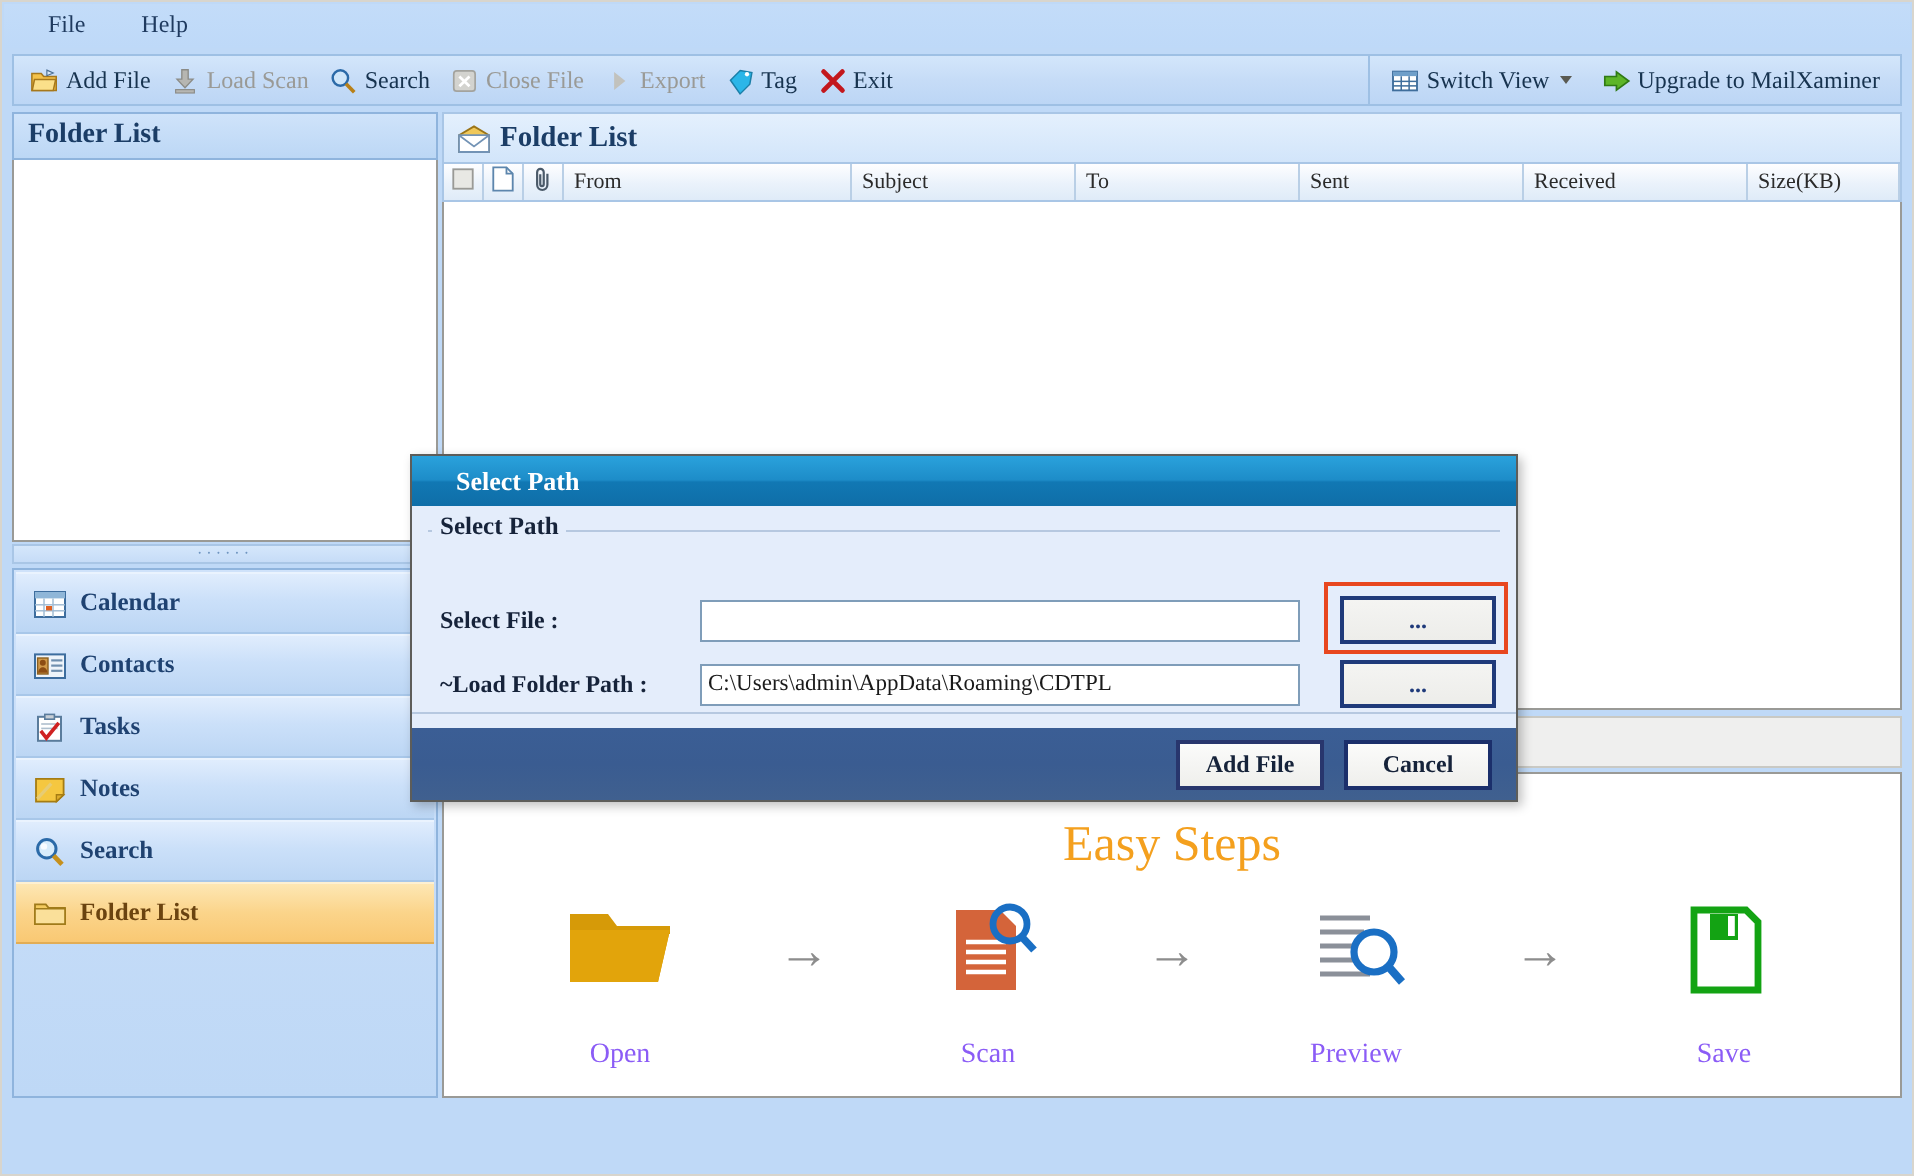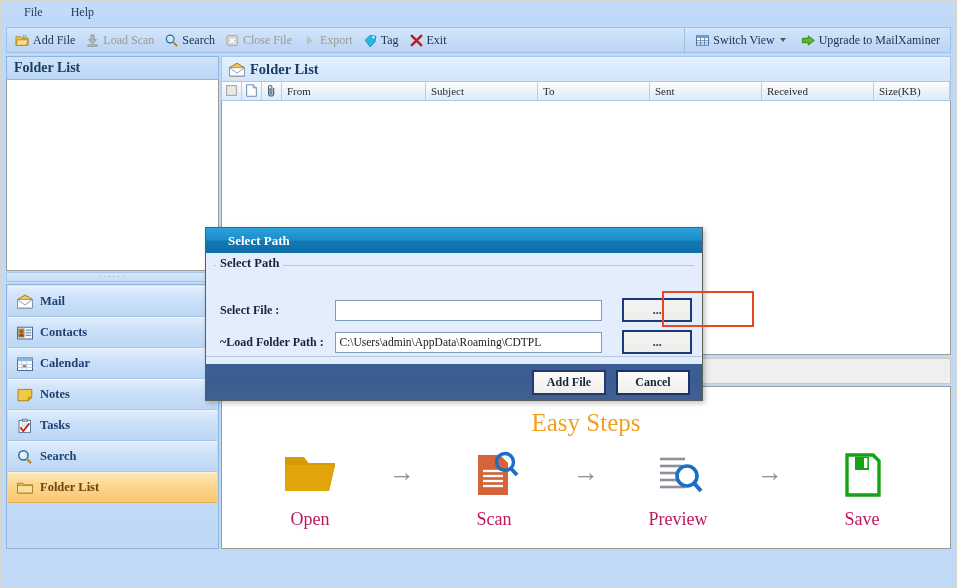--- a/index.html
+++ b/index.html
@@ -174,32 +174,32 @@
     text-align: center;
     font-size: 25px; color: #f4a01e; font-weight: normal;
     white-space: nowrap;
   }
   .steps {
     position: absolute; left: 0; right: 0; top: 62px;
     display: flex; align-items: center; justify-content: center;
     gap: 24px;
   }
   .step { width: 110px; text-align: center; }
-  .step .lbl { margin-top: 4px; font-size: 18px; color: #be185d; }
+  .step .lbl { margin-top: 14px; font-size: 14px; color: #8b5cf6; }
   .arrow { font-size: 26px; color: #8d8d8d; line-height: 1; padding-bottom: 34px;}
 
   
   .statusbar {
     position: absolute; left: 5px; right: 5px; bottom: 7px; height: 28px;
     background: #bfd9f7;
   }
 
   
   .dialog {
-    position: absolute; left: 204px; top: 226px; width: 498px; height: 174px;
+    position: absolute; left: 204px; top: 226px; width: 554px; height: 174px;
     border: 1px solid #5d5d5a;
     box-sizing: border-box;
     box-shadow: 2px 2px 5px rgba(0,0,0,0.25);
     background: #15803d;
   }
   .dlg-title {
     height: 25px;
     background: linear-gradient(to bottom, #2aa2dc 0%, #1d8cc8 48%, #1178b4 52%, #0f6ea8 100%);
     color: #ffffff; font-size: 13px; font-weight: bold;
     display: flex; align-items: center; padding-left: 22px;
@@ -397,29 +397,36 @@
 
   <div class="leftcol">
     <div class="fl-header">Folder List</div>
     <div class="fl-tree"></div>
     <div class="splitter">
       <span class="dots">······</span>
     </div>
 
     <div class="navlist">
 
+
       <div class="nav-item">
         <span class="ico">
           <svg width="18" height="16" viewBox="0 0 18 16">
-            <path d="M1.5 5.5L9 1l7.5 4.5V14h-15z" fill="#f0c85a" stroke="#9a7418" stroke-width="0.9"></path>
-            <path d="M1.5 5.5h15V14h-15z" fill="#ffffff" stroke="#7393b5" stroke-width="0.9"></path>
-            <path d="M1.5 5.5L9 11l7.5-5.5" fill="none" stroke="#7393b5" stroke-width="0.9"></path>
-          </svg>
-        </span>
-        <span>Mail</span>
+            <rect x="1.5" y="2" width="15" height="12.5" fill="#ffffff" stroke="#3d6d9e" stroke-width="1"></rect>
+            <rect x="1.5" y="2" width="15" height="3.2" fill="#8fb6d8"></rect>
+            <g stroke="#9db9d2" stroke-width="0.7">
+              <line x1="6" y1="5.2" x2="6" y2="14.5"></line>
+                <line x1="10.5" y1="5.2" x2="10.5" y2="14.5"></line>
+              <line x1="1.5" y1="8.4" x2="16.5" y2="8.4"></line>
+                <line x1="1.5" y1="11.4" x2="16.5" y2="11.4"></line>
+            </g>
+            <rect x="7" y="9" width="3" height="2.2" fill="#e06020"></rect>
+          </svg>
+        </span>
+        <span>Calendar</span>
       </div>
 
       <div class="nav-item">
         <span class="ico">
           <svg width="18" height="16" viewBox="0 0 18 16">
             <rect x="1.5" y="2.2" width="15" height="11.8" fill="#eef4fa" stroke="#3d6d9e" stroke-width="1"></rect>
             <rect x="2.8" y="4" width="5.2" height="8" fill="#d19a4a" stroke="#8c5f1e" stroke-width="0.7"></rect>
             <circle cx="5.4" cy="6.4" r="1.5" fill="#8c4d14"></circle>
             <path d="M3 11.4c.3-2 1.4-2.8 2.4-2.8s2.1.8 2.4 2.8z" fill="#8c4d14"></path>
             <g stroke="#6f8fae" stroke-width="1.1">
@@ -428,58 +435,41 @@
               <line x1="9.6" y1="10.4" x2="15.2" y2="10.4"></line>
             </g>
           </svg>
         </span>
         <span>Contacts</span>
       </div>
 
       <div class="nav-item">
         <span class="ico">
           <svg width="18" height="16" viewBox="0 0 18 16">
-            <rect x="1.5" y="2" width="15" height="12.5" fill="#ffffff" stroke="#3d6d9e" stroke-width="1"></rect>
-            <rect x="1.5" y="2" width="15" height="3.2" fill="#8fb6d8"></rect>
-            <g stroke="#9db9d2" stroke-width="0.7">
-              <line x1="6" y1="5.2" x2="6" y2="14.5"></line>
-                <line x1="10.5" y1="5.2" x2="10.5" y2="14.5"></line>
-              <line x1="1.5" y1="8.4" x2="16.5" y2="8.4"></line>
-                <line x1="1.5" y1="11.4" x2="16.5" y2="11.4"></line>
-            </g>
-            <rect x="7" y="9" width="3" height="2.2" fill="#e06020"></rect>
-          </svg>
-        </span>
-        <span>Calendar</span>
-      </div>
-
-      <div class="nav-item">
-        <span class="ico">
-          <svg width="18" height="16" viewBox="0 0 18 16">
-            <path d="M2 2.4h13.8v8l-3.6 3.4H2z" fill="#f5c740" stroke="#a57c12" stroke-width="0.9"></path>
-            <path d="M15.8 10.4l-3.6 3.4v-3.4z" fill="#e0ae2c" stroke="#a57c12" stroke-width="0.7"></path>
-            <path d="M2.6 12.4l7-7.6" stroke="#e5cd7e" stroke-width="1.6" opacity="0.85"></path>
-          </svg>
-        </span>
-        <span>Notes</span>
-      </div>
-
-      <div class="nav-item">
-        <span class="ico">
-          <svg width="18" height="16" viewBox="0 0 18 16">
             <rect x="3" y="2.4" width="11.5" height="12" fill="#ffffff" stroke="#5a7c9c" stroke-width="1"></rect>
             <rect x="6.4" y="1.2" width="4.8" height="2.4" fill="#c8cfd6" stroke="#5a7c9c" stroke-width="0.8"></rect>
             <g stroke="#aebfce" stroke-width="0.8">
               <line x1="4.6" y1="6" x2="12.8" y2="6"></line>
               <line x1="4.6" y1="8.2" x2="12.8" y2="8.2"></line>
             </g>
             <path d="M4.4 9.4l2.8 3.6 6.2-7.6" fill="none" stroke="#cf2222" stroke-width="1.8"></path>
           </svg>
         </span>
         <span>Tasks</span>
+      </div>
+
+      <div class="nav-item">
+        <span class="ico">
+          <svg width="18" height="16" viewBox="0 0 18 16">
+            <path d="M2 2.4h13.8v8l-3.6 3.4H2z" fill="#f5c740" stroke="#a57c12" stroke-width="0.9"></path>
+            <path d="M15.8 10.4l-3.6 3.4v-3.4z" fill="#e0ae2c" stroke="#a57c12" stroke-width="0.7"></path>
+            <path d="M2.6 12.4l7-7.6" stroke="#e5cd7e" stroke-width="1.6" opacity="0.85"></path>
+          </svg>
+        </span>
+        <span>Notes</span>
       </div>
 
 
       <div class="nav-item">
         <span class="ico">
           <svg width="18" height="16" viewBox="0 0 18 16">
             <circle cx="7.4" cy="6.4" r="4.6" fill="#d8ecfb" stroke="#2b6aa8" stroke-width="1.5"></circle>
             <circle cx="6" cy="5.2" r="1.6" fill="#ffffff" opacity="0.85"></circle>
             <line x1="10.8" y1="9.8" x2="15" y2="14.2" stroke="#c6901c" stroke-width="2.4"></line>
           </svg>

